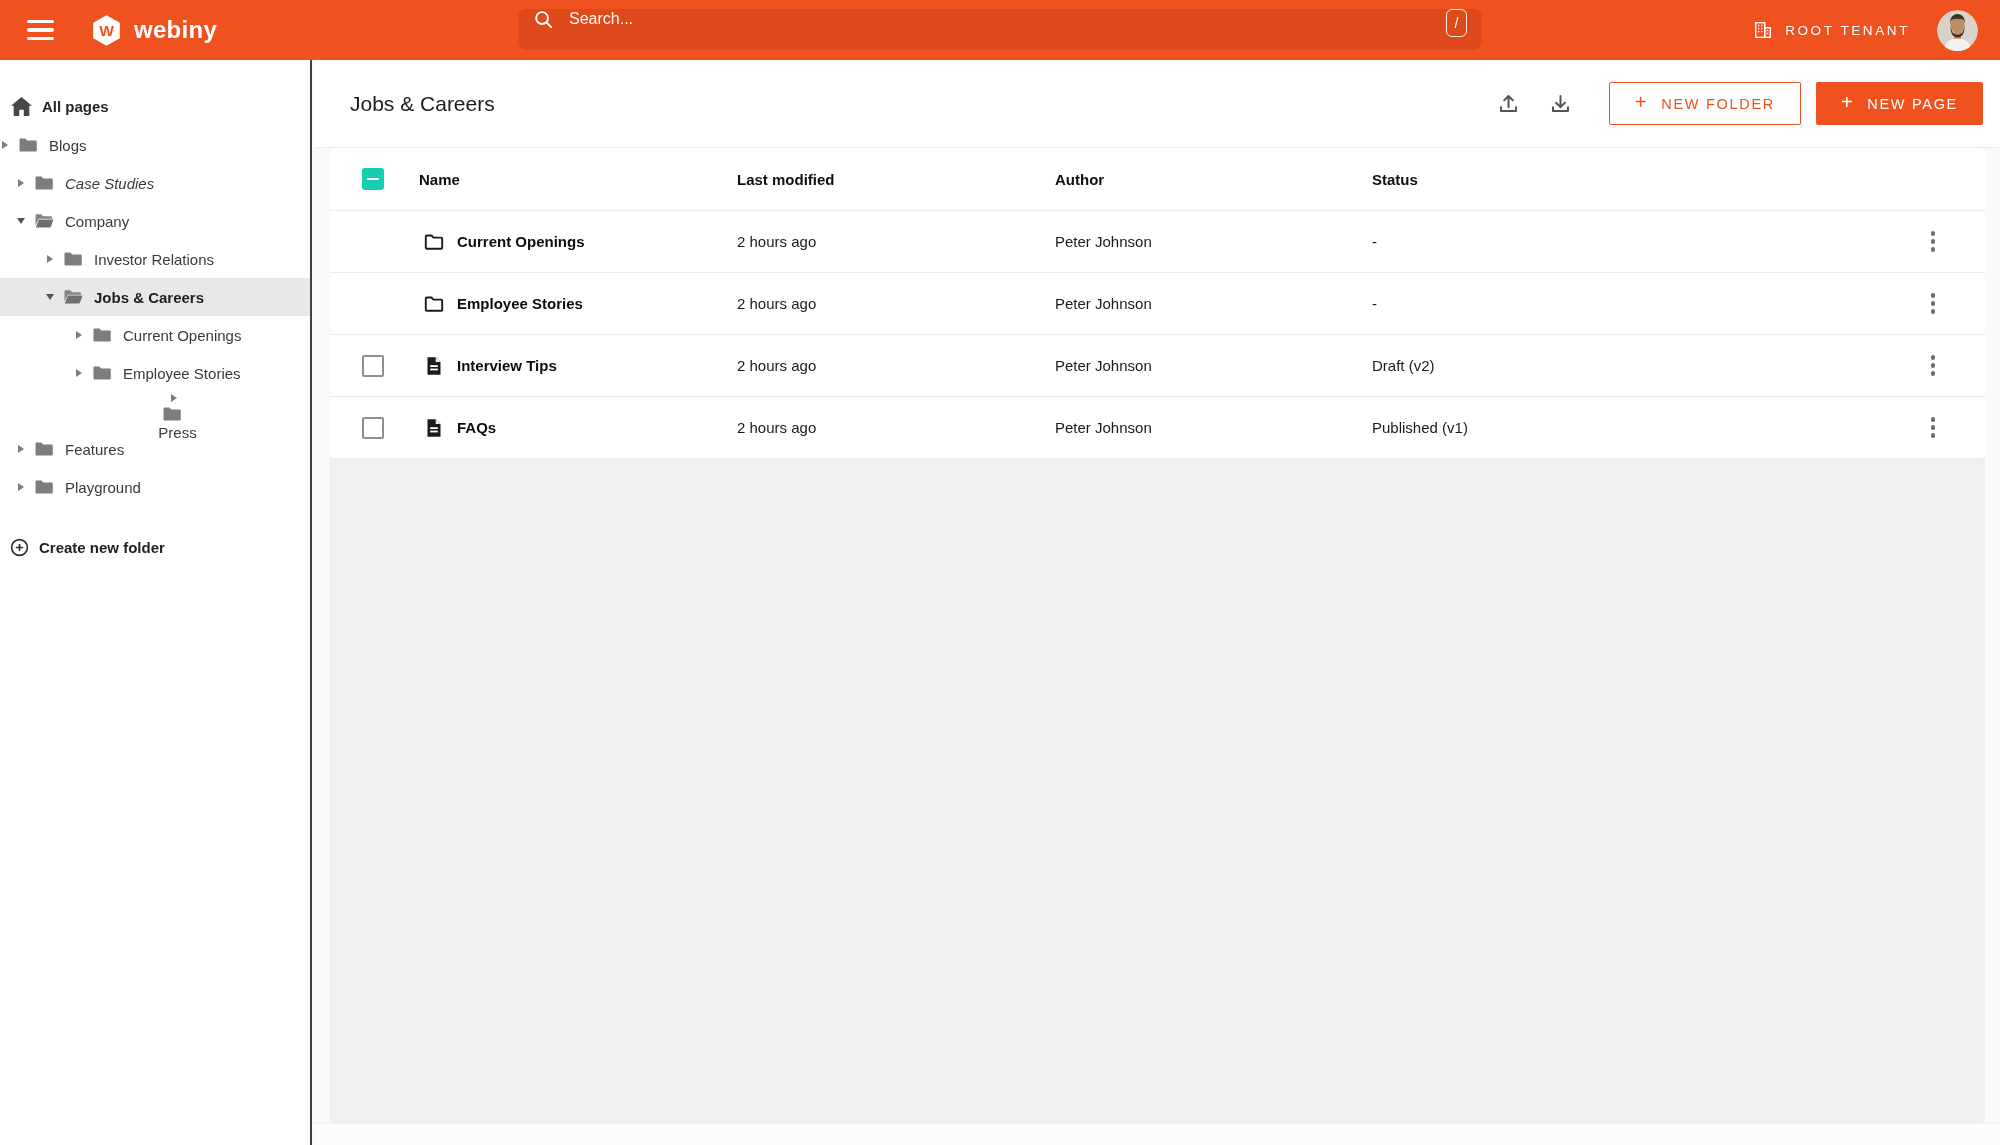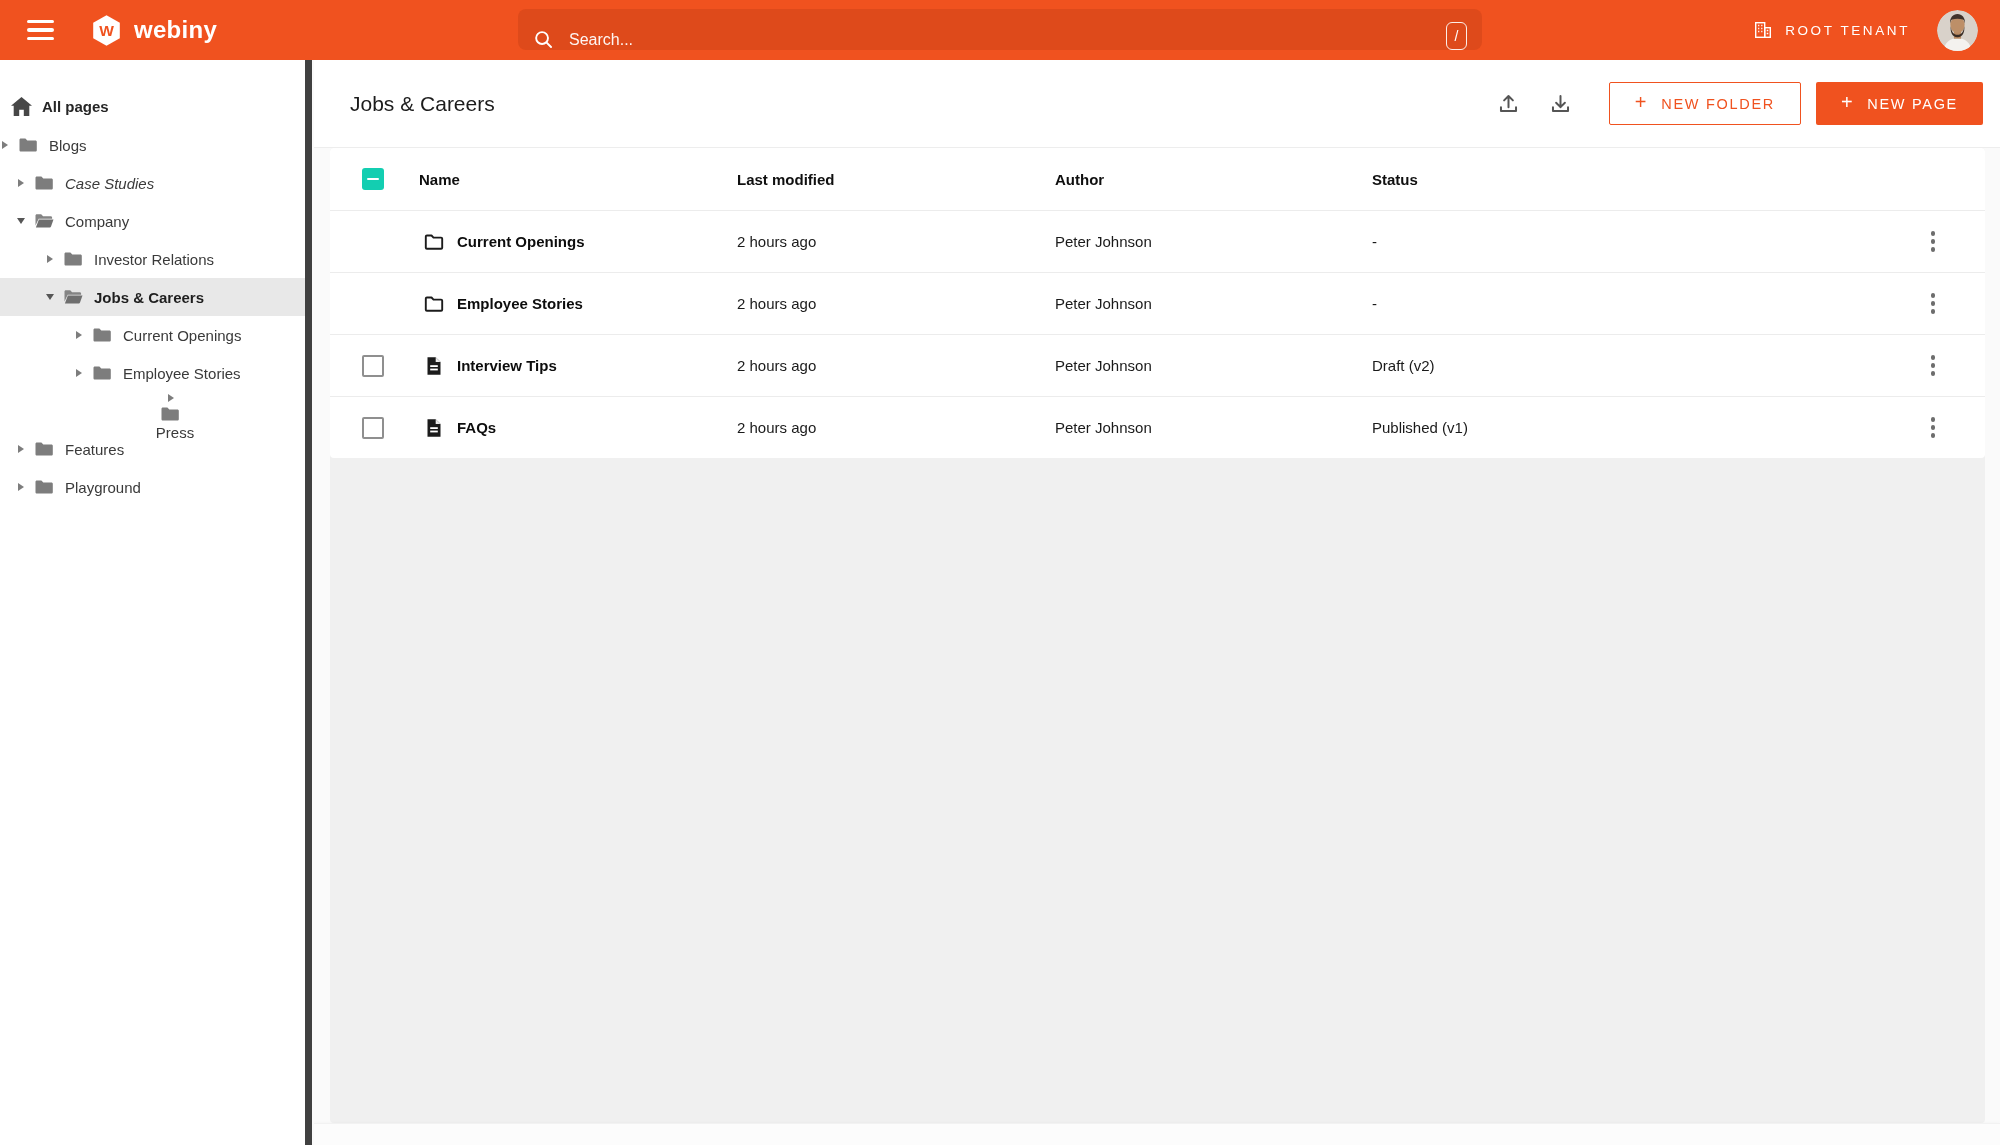--- a/index.html
+++ b/index.html
@@ -6,30 +6,30 @@
   html,body { margin:0; padding:0; }
   body { width:2000px; height:1145px; font-family:"Liberation Sans","DejaVu Sans",sans-serif; background:#fafafa; overflow:hidden; }
   .app { position:relative; width:2000px; height:1145px; overflow:hidden; background:#fafafa; }
 
   
   .topbar { position:absolute; top:0; left:0; width:100%; height:60px; background:#f0521f; display:flex; align-items:center; z-index:10; }
   .hamburger { display:flex; flex-direction:column; gap:5px; margin-left:25px; cursor:pointer; padding:4px 2px; }
   .hamburger i { display:block; width:27px; height:3.4px; background:#fff; border-radius:2px; }
   .brand { display:flex; align-items:center; margin-left:34px; gap:11px; }
   .brand-name { font-size:24px; font-weight:700; color:#fff; letter-spacing:.3px; }
-  .search { position:absolute; left:518px; top:9px; width:964px; height:41px; background:#de4a1b; border-radius:8px; display:flex; align-items:flex-end; padding:0 15px; }
+  .search { position:absolute; left:518px; top:9px; width:964px; height:41px; background:#de4a1b; border-radius:8px; display:flex; align-items:flex-start; padding:0 15px; }
   .search input { flex:1; background:transparent; border:none; outline:none; color:#fff; font-size:16px; margin-left:13px; font-family:inherit; }
   .search input::placeholder { color:rgba(255,255,255,.95); }
   .slash-badge { width:21px; height:28px; border:1.6px solid rgba(255,255,255,.9); border-radius:6px; color:#fff; font-size:14px; display:flex; align-items:center; justify-content:center; flex:none; }
   .topbar-right { position:absolute; right:22px; top:0; height:60px; display:flex; align-items:center; gap:27px;justify-content:flex-end; }
   .tenant { display:flex; align-items:center; gap:12px; color:#fff; font-size:13.5px; letter-spacing:2.6px; font-weight:500; cursor:pointer; }
   .avatar { width:41px; height:41px; border-radius:50%; overflow:hidden; cursor:pointer; flex:none; }
 
   
-  .sidebar { position:absolute; top:60px; left:0; bottom:0; width:312px; background:#fff; border-right:7px solid #404040; padding-top:27px; z-index:5; }
+  .sidebar { position:absolute; top:60px; left:0; bottom:0; width:312px; background:#fff; border-right:2px solid #404040; padding-top:27px; z-index:5; }
   .side-row { height:38px; display:flex; align-items:center; font-size:15px; color:#3a3a3a; cursor:pointer; white-space:nowrap; }
   .root-item { padding-left:11px; gap:10px; font-weight:700; color:#262626; }
   .tree { margin-top:1px; }
   .tree-item.selected { background:#e8e8e8; font-weight:700; color:#1e1e1e; }
   .caret-box { width:10px; height:12px; display:flex; align-items:center; justify-content:center; margin-right:8px; flex:none; cursor:pointer; }
   .caret { width:0; height:0; }
   .tree-item.collapsed .caret { border-left:6px solid #7d7d7d; border-top:4.5px solid transparent; border-bottom:4.5px solid transparent; }
   .tree-item.expanded .caret { border-top:6px solid #565656; border-left:4.5px solid transparent; border-right:4.5px solid transparent; }
   .folder-ic { width:20px; height:20px; margin-right:11px; flex:none; display:flex; align-items:center; }
   .tree-item .folder-open { display:none; }
@@ -252,20 +252,29 @@
     <span class="folder-ic folder-closed">
       <svg width="20" height="20" viewBox="0 0 20 20">
               <path d="M1.5 4.8c0-.7.6-1.3 1.3-1.3h4.6l1.9 2h8.2c.7 0 1.3.6 1.3 1.3v8.4c0 .7-.6 1.3-1.3 1.3H2.8c-.7 0-1.3-.6-1.3-1.3z" fill="#7d7d7d"></path>
             </svg>
     </span>
 
     <span class="tree-label">Playground</span>
   </div>
       </div>
 
+    <div class="side-row create-folder">
+      <span style="display:flex;">
+        <svg width="19" height="19" viewBox="0 0 20 20" fill="none" stroke="#2d2d2d" stroke-width="1.7">
+            <circle cx="10" cy="10" r="8.3"></circle>
+            <path d="M10 6.2v7.6M6.2 10h7.6"></path>
+          </svg>
+      </span>
+      <span>Create new folder</span>
+    </div>
   </aside>
 
   <main class="main">
     <div class="page-header">
       <h1 class="page-title" style="font:inherit;margin:0;margin-left:36px;font-size:21px;font-weight:500;">Jobs &amp; Careers</h1>
       <div class="header-actions">
         <span class="icon-btn">
           <svg width="23" height="23" viewBox="0 0 22 22" fill="none" stroke="#555" stroke-width="1.9" stroke-linecap="round" stroke-linejoin="round">
               <path d="M11 14.5V3.8M6.8 8L11 3.8 15.2 8"></path>
               <path d="M3.8 14.5v3.7h14.4v-3.7"></path>

